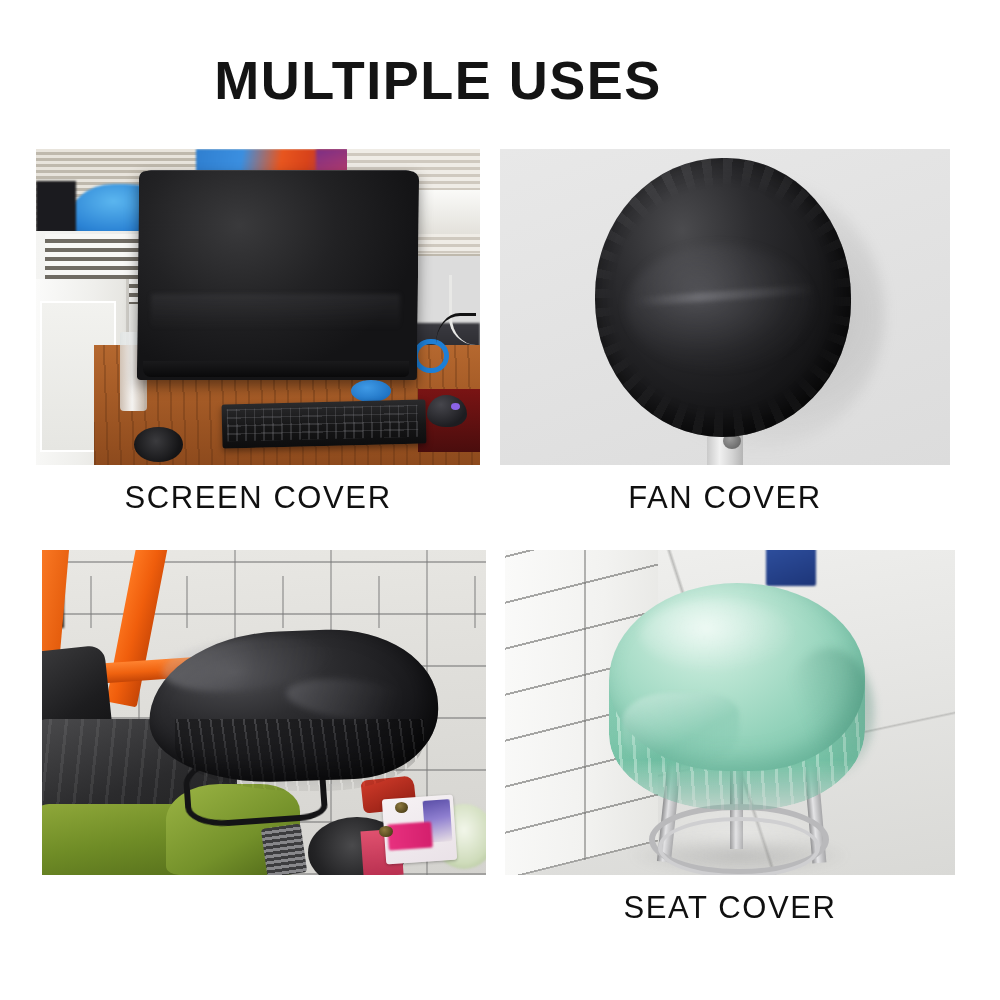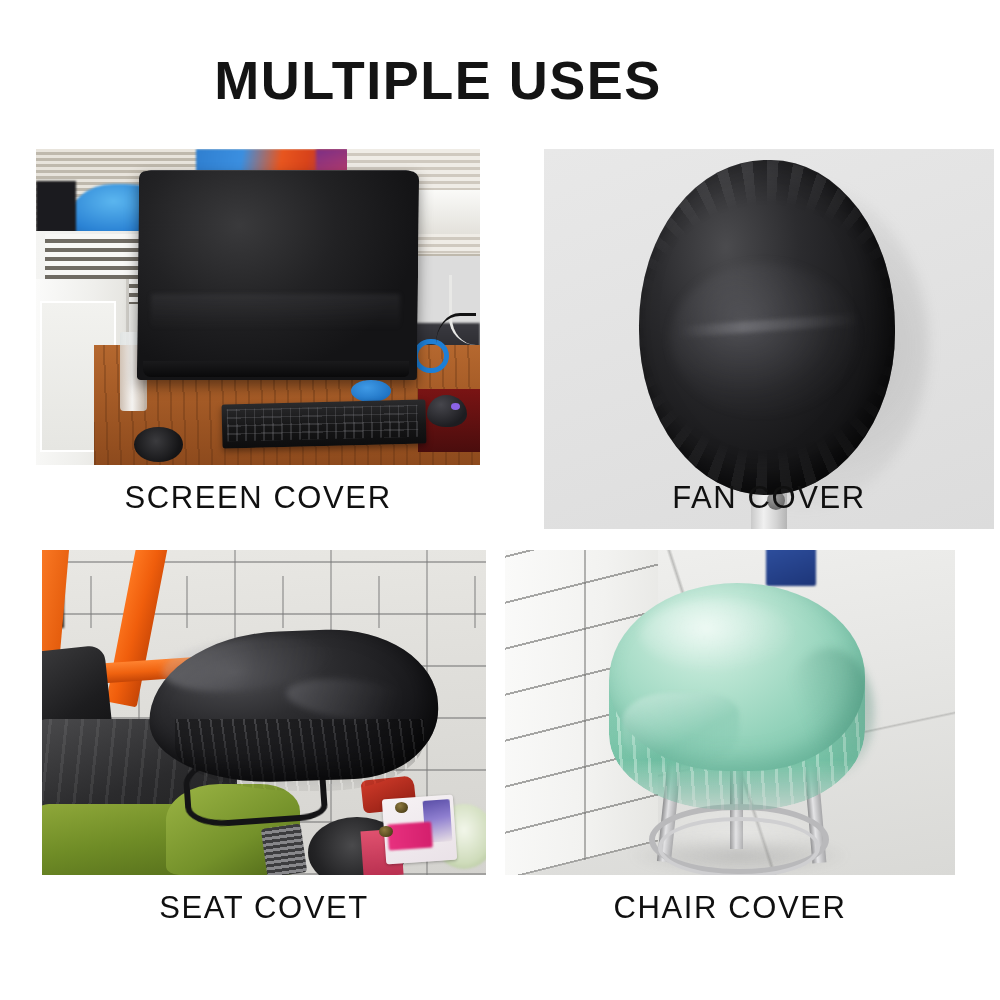--- a/index.html
+++ b/index.html
@@ -39,21 +39,21 @@
     position: absolute;
     top: 149px;
     left: 36px;
     width: 928px;
     height: 810px;
   }
 
   .card { position: absolute; }
 
   .card-tl { left: 0;     top: 0;   width: 444px; height: 316px; }
-  .card-tr { left: 464px; top: 0;   width: 450px; height: 380px; margin-left: 44px; }
+  .card-tr { left: 464px; top: 0;   width: 450px; height: 316px; }
   .card-bl { left: 6px;   top: 401px; width: 444px; height: 325px; }
   .card-br { left: 469px; top: 401px; width: 450px; height: 325px; }
 
   .photo {
     position: absolute;
     inset: 0;
     overflow: hidden;
     background: #dcdcdc;
   }
 
@@ -653,21 +653,20 @@
         <div class="layer st-tag-photo"></div>
         <div class="layer st-tag-text"></div>
         <div class="layer st-bolt1"></div>
         <div class="layer st-bolt2"></div>
         <div class="layer st-rack"></div>
         <div class="layer st-seat-cover"></div>
         <div class="layer st-seat-hl"></div>
         <div class="layer st-seat-hl2"></div>
         <div class="layer st-ruffle"></div>
       </div>
-      <div class="caption">SEAT COVET</div>
     </div>
 
     <div class="card card-br">
       <div class="photo">
         <div class="layer ch-floor"></div>
         <div class="layer ch-floor-lines"></div>
         <div class="layer ch-blue"></div>
         <div class="layer ch-wall"></div>
         <div class="layer ch-wall-tiles"></div>
         <div class="layer ch-ground-shadow"></div>
@@ -675,17 +674,17 @@
         <div class="layer ch-stool-leg3"></div>
         <div class="layer ch-stool-leg2"></div>
         <div class="layer ch-stool-ring"></div>
         <div class="layer ch-stool-ring2"></div>
         <div class="layer ch-cover-skirt"></div>
         <div class="layer ch-cover"></div>
         <div class="layer ch-cover-hl"></div>
         <div class="layer ch-cover-fold"></div>
         <div class="layer ch-cover-shadow"></div>
       </div>
-      <div class="caption">CHAIR COVER</div>
+      <div class="caption">SEAT COVER</div>
     </div>
 
   </div>
 </div>
 
 </body></html>

